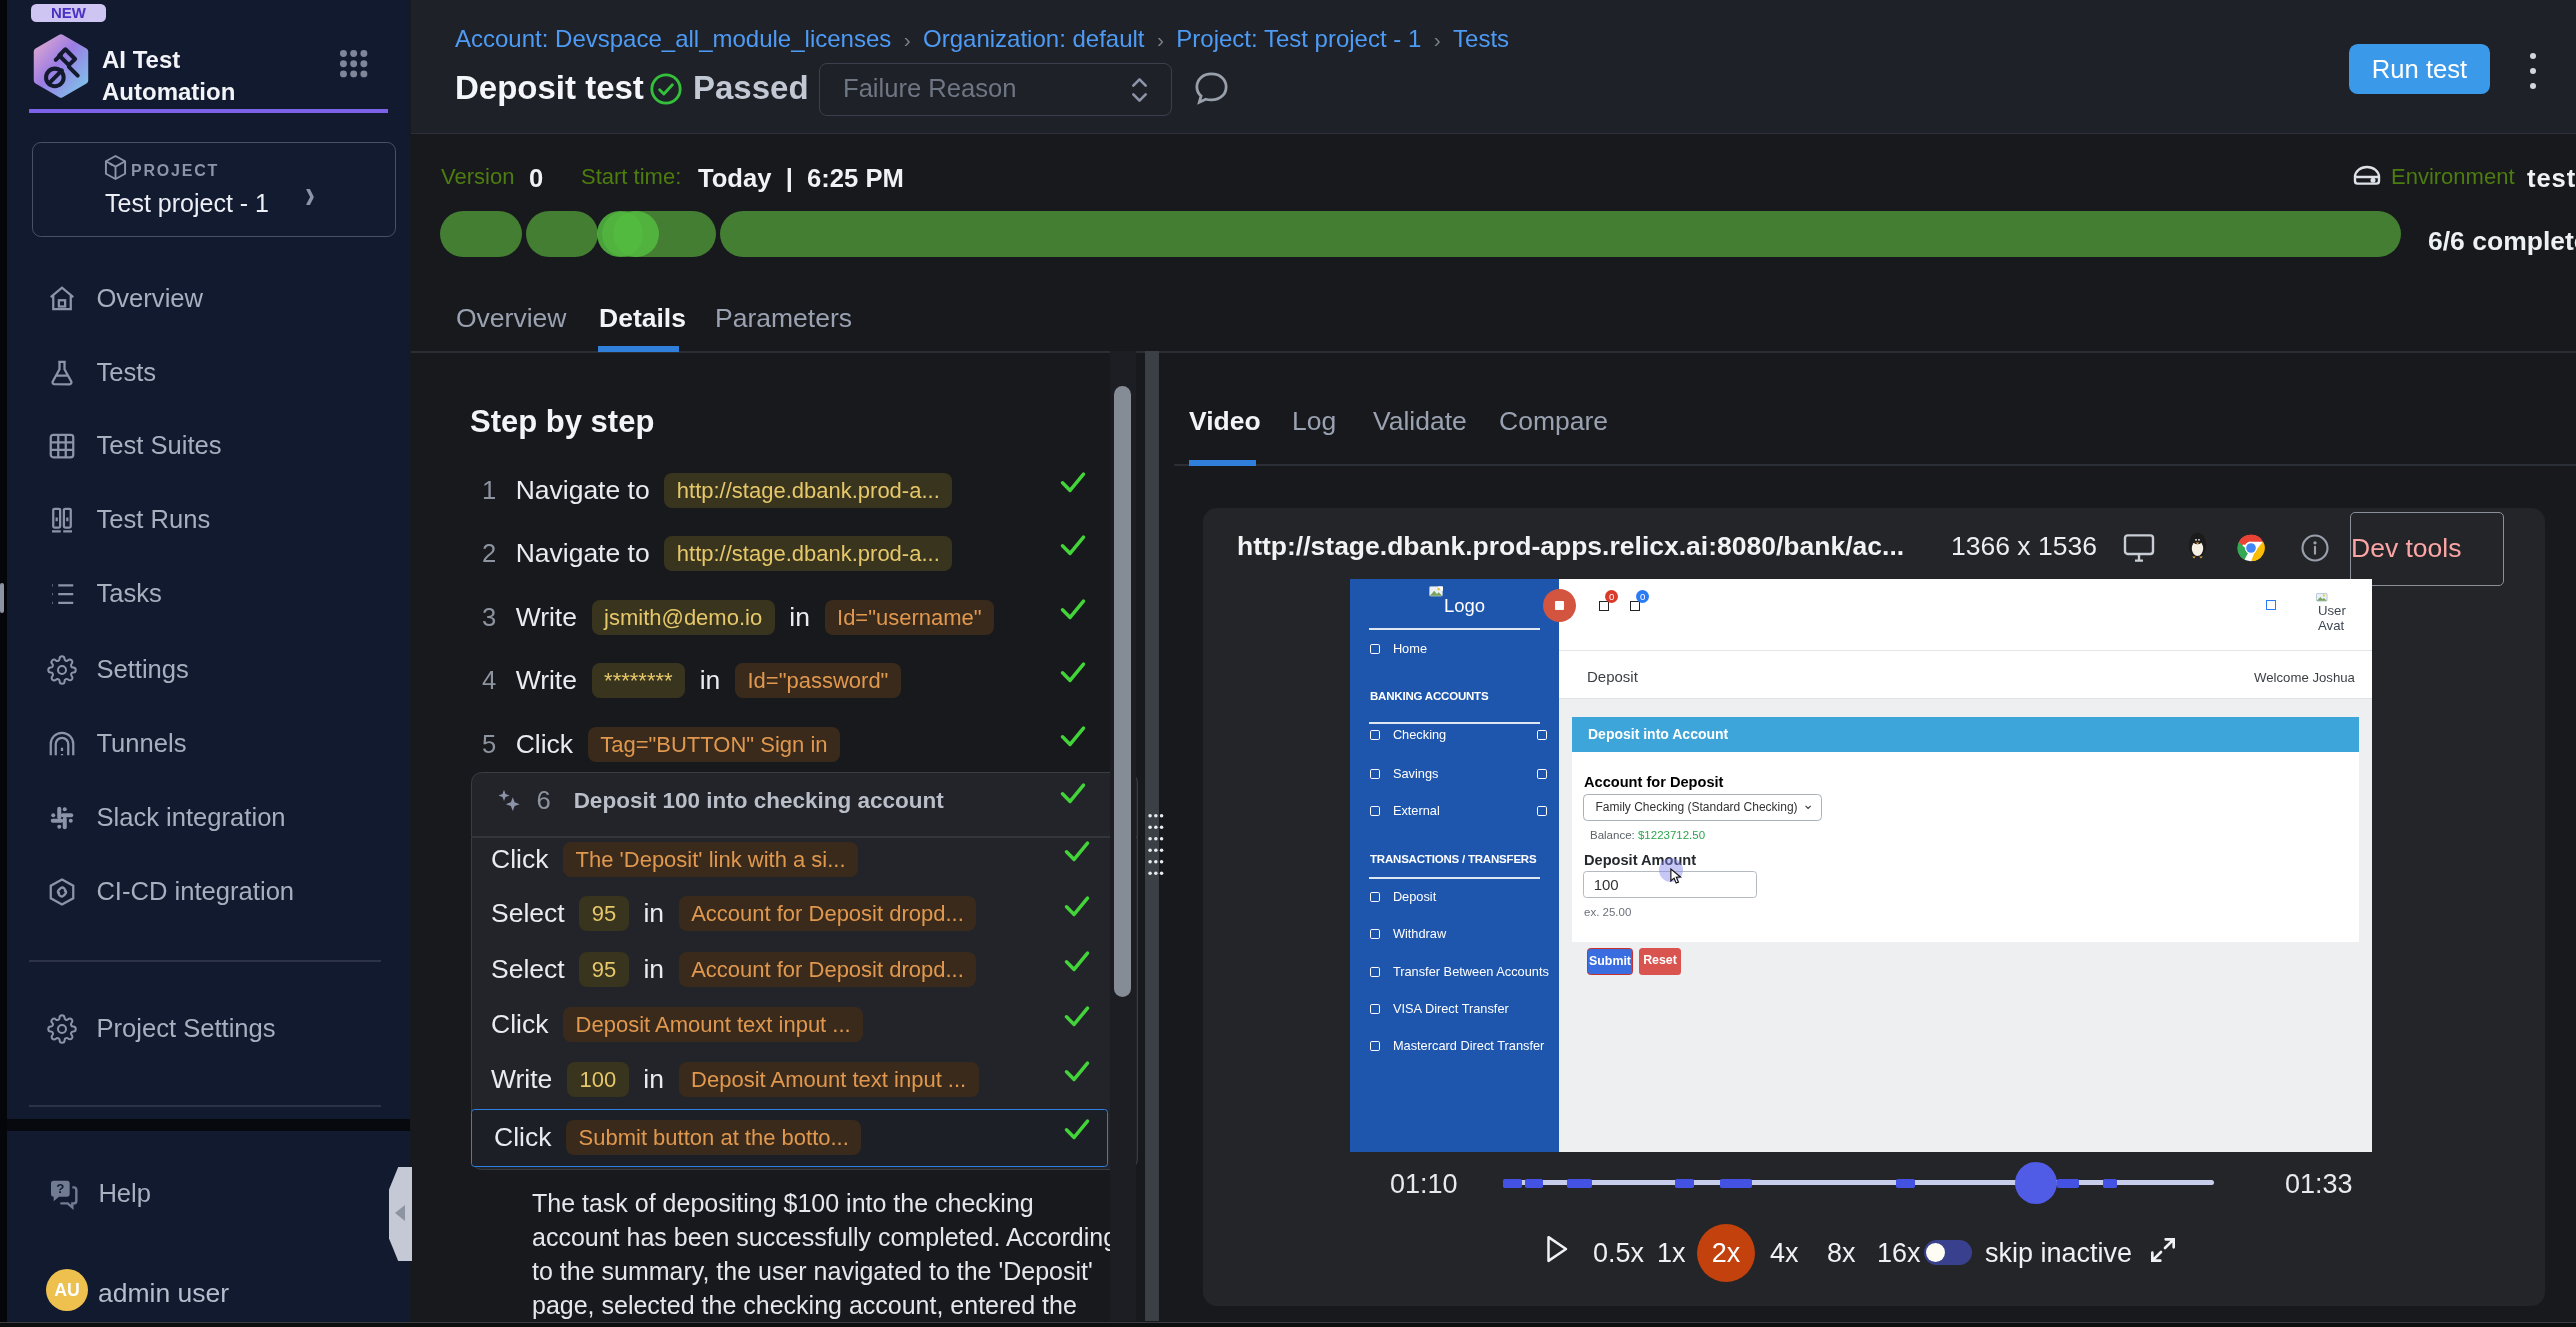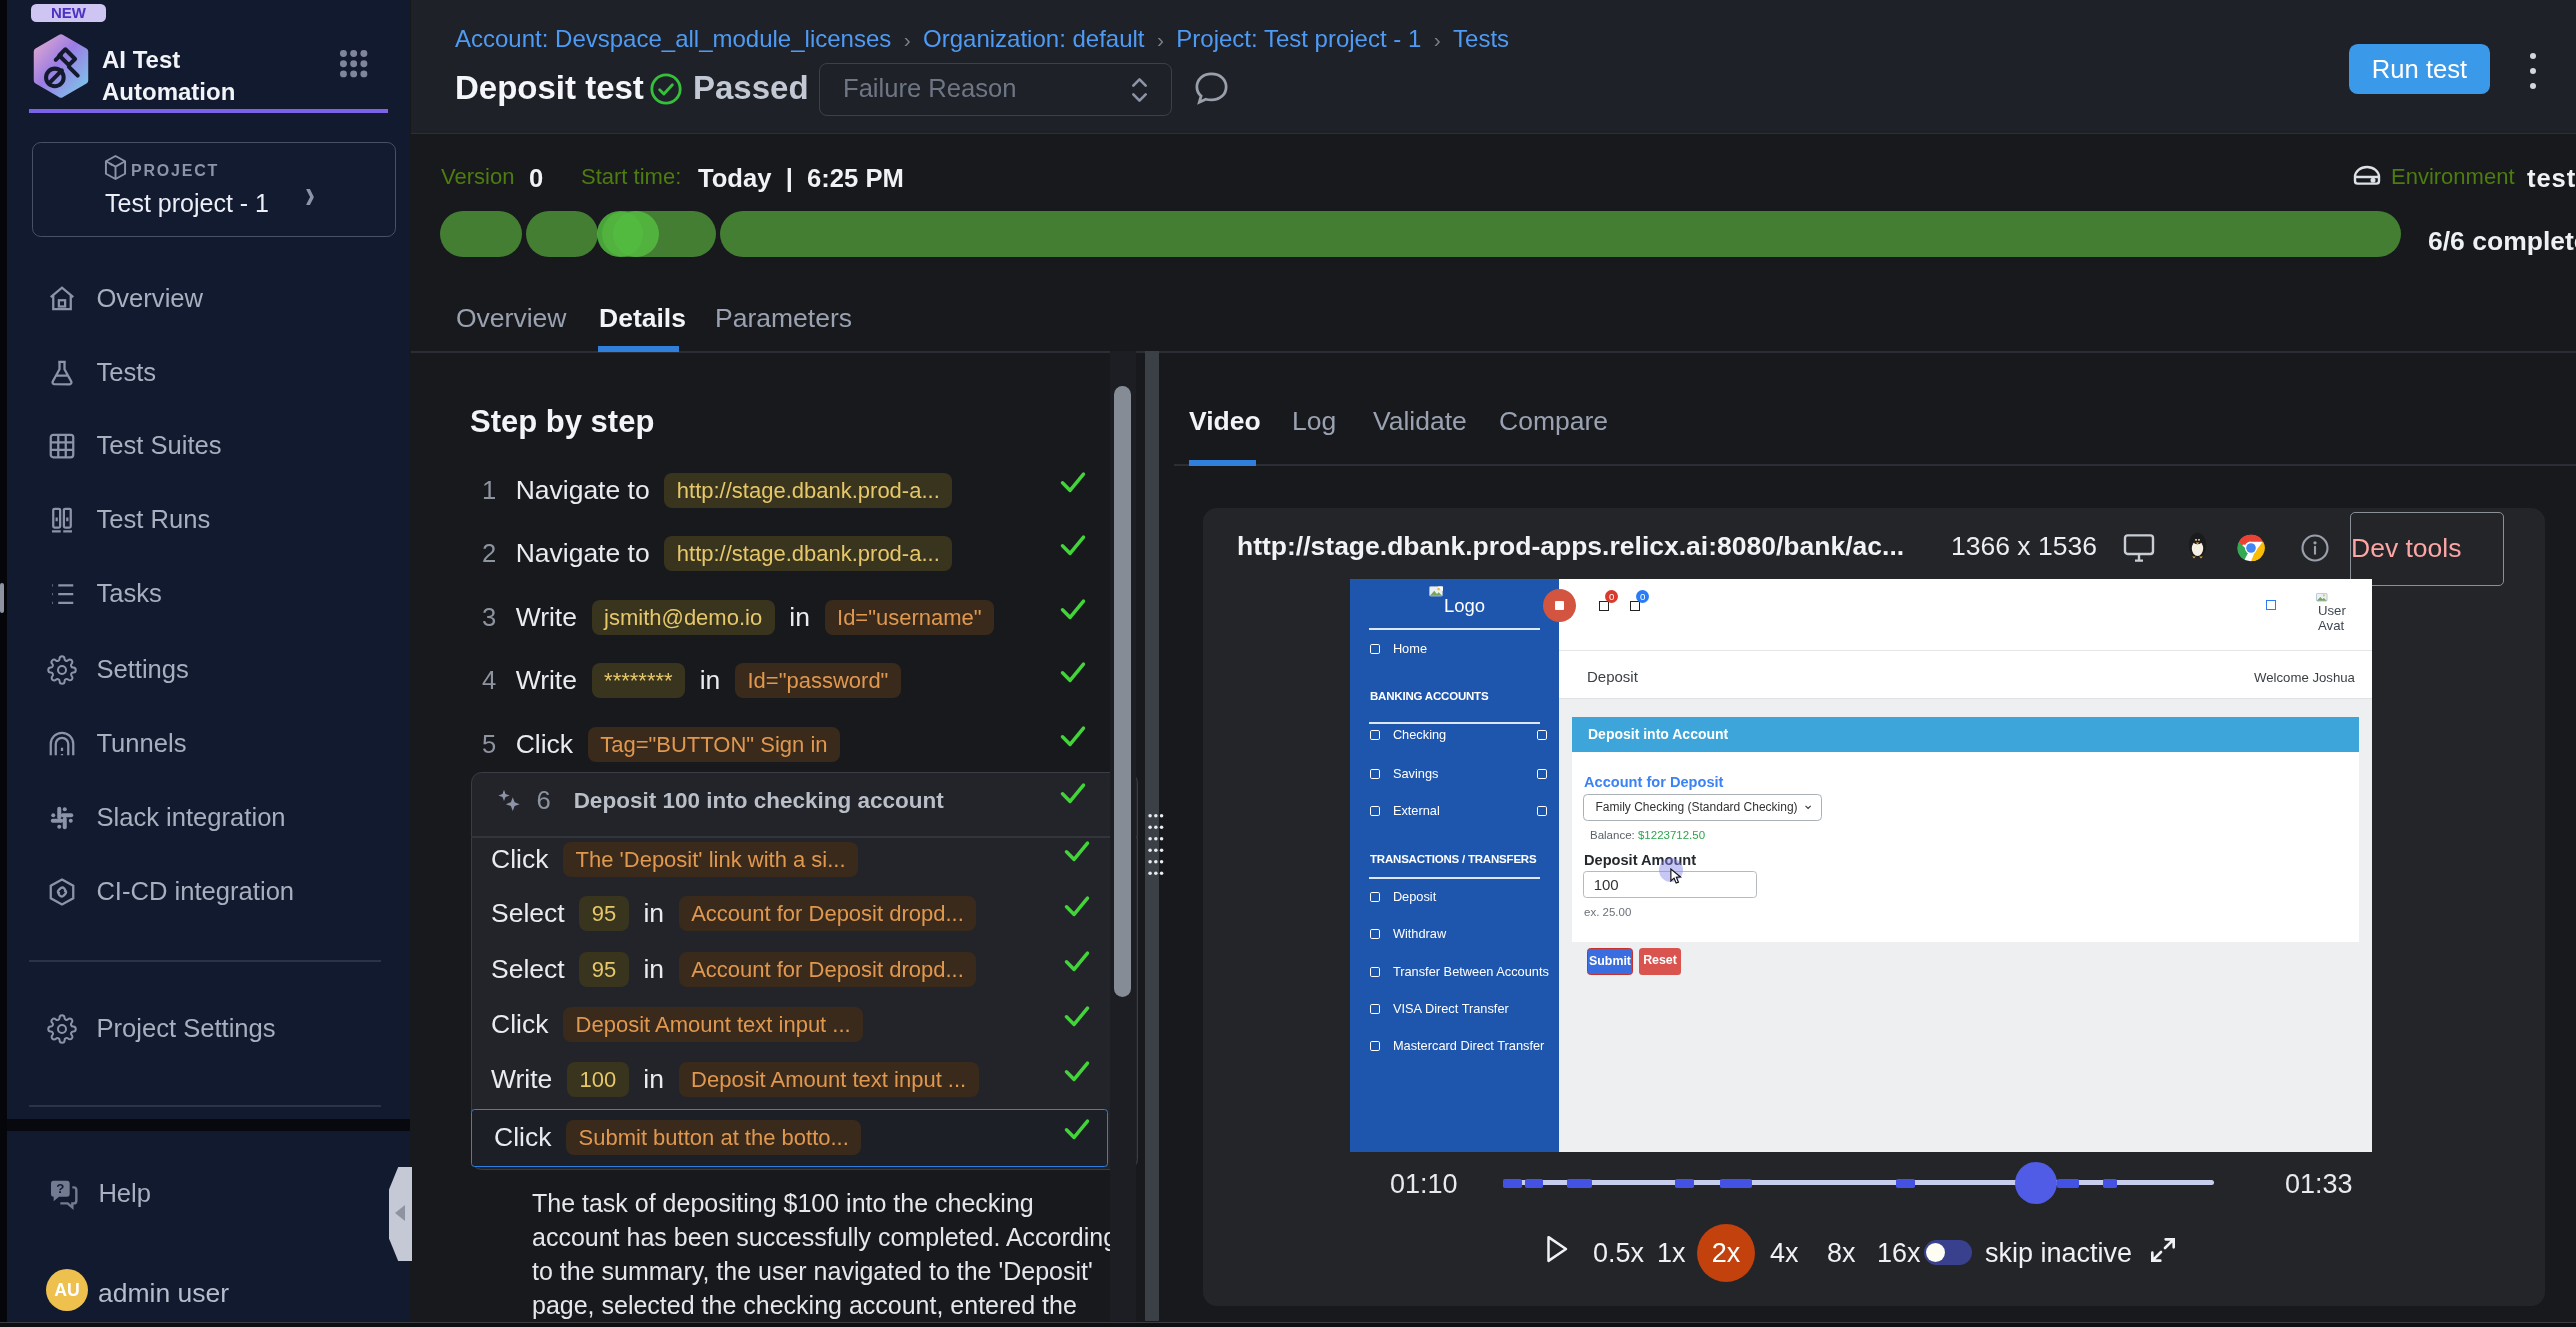--- a/index.html
+++ b/index.html
@@ -499,21 +499,21 @@
           <rect x="0.5" y="0.5" width="15" height="11" rx="1.5" fill="#e9f0f6" stroke="#9db3c8"></rect>
           <path d="M1 11 L6 5.5 L9 9 L11 7 L15 11 Z" fill="#7aa35c"></path>
           <circle cx="11" cy="3.5" r="1.6" fill="#e8c44a"></circle>
         </svg>
       <div class="abs" style="left:968px;top:24px;color:#3d4752;font-size:13.2px;line-height:15px">User<br>Avat</div>
       <div class="abs" style="left:237px;top:89px;color:#3a3f44;font-size:15px">Deposit</div>
       <div class="abs" style="left:904px;top:91px;color:#3a3f44;font-size:13.2px">Welcome Joshua</div>
       <div class="abs bcontent"></div>
       <div class="abs bbanner">Deposit into Account</div>
       <div class="abs bpanel"></div>
-      <div class="abs" style="left:234px;top:195px;color:#3b82f6;font-size:14.6px;font-weight:bold">Account for Deposit</div>
+      <div class="abs" style="left:234px;top:195px;color:#000000;font-size:14.6px;font-weight:bold">Account for Deposit</div>
       <div class="abs bselect">Family Checking (Standard Checking)<span class="bselchev">⌄</span></div>
       <div class="abs" style="left:240px;top:250px;font-size:11.5px;color:#5a6268">Balance: <span style="color:#2da44e">$1223712.50</span></div>
       <div class="abs" style="left:234px;top:273px;color:#24292e;font-size:14.6px;font-weight:bold">Deposit Amount</div>
       <div class="abs binput">100</div>
       <div class="abs" style="left:234px;top:327px;font-size:11.5px;color:#6a7178">ex. 25.00</div>
       <div class="abs bbtn" style="left:237px;width:46px;background:#3a6ee0;border:1.8px solid #c9302c">Submit</div>
       <div class="abs bbtn" style="left:289px;width:42px;background:#d9534f">Reset</div>
       <div class="abs curscirc"></div>
       <svg class="abs" style="left:320px;top:289px" width="15" height="17" viewBox="0 0 17 19">
           <path d="M1 1 L1 14.5 L4.6 11.4 L7 17 L9.6 15.9 L7.2 10.4 L12 10 Z" fill="#fff" stroke="#111" stroke-width="1.3"></path>

